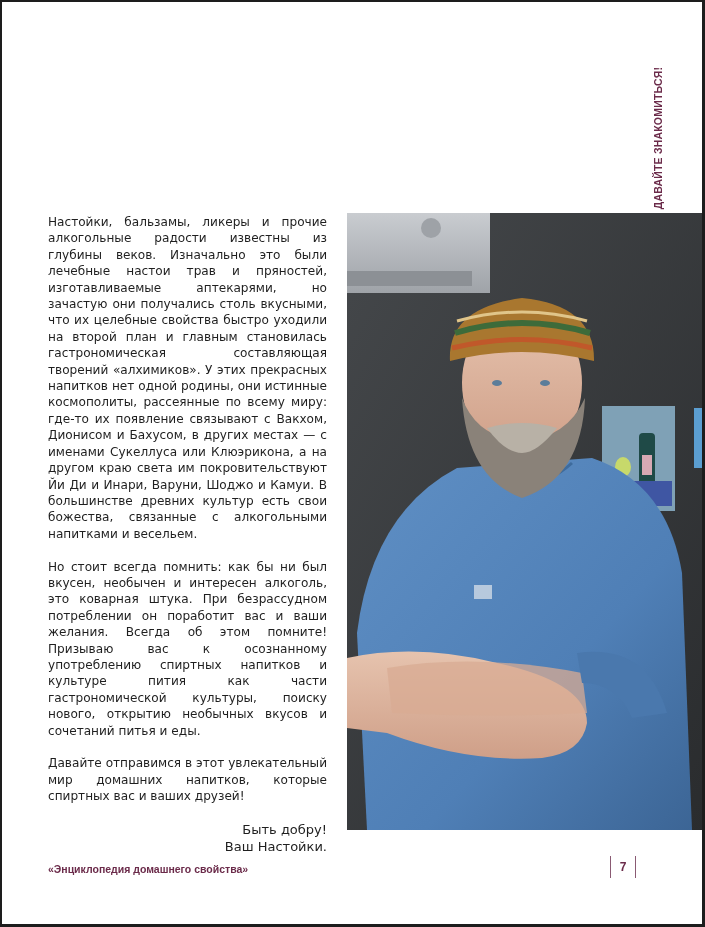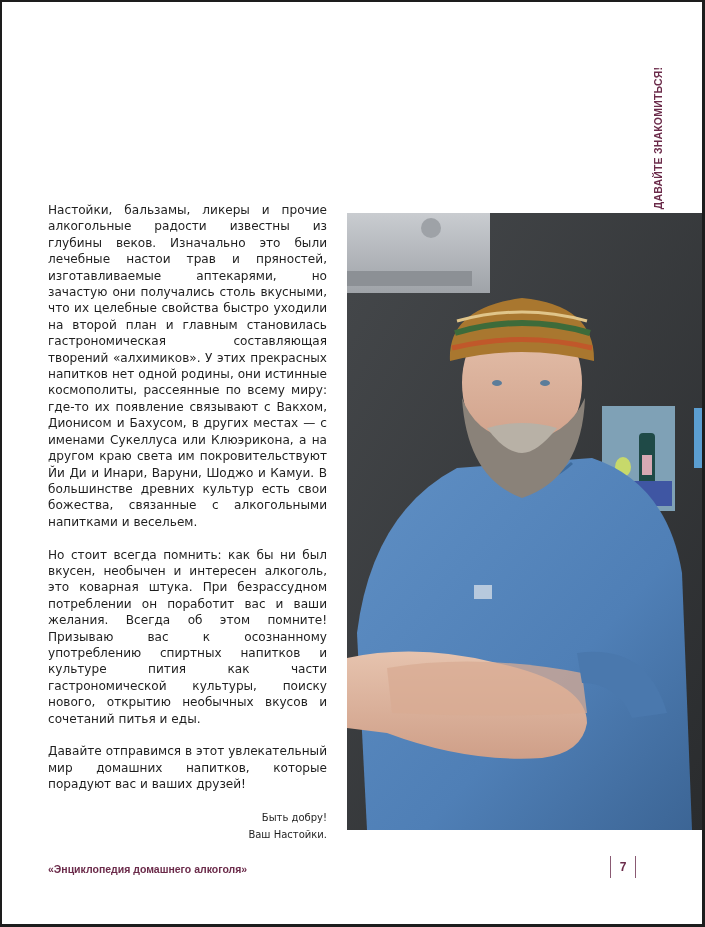--- a/index.html
+++ b/index.html
@@ -13,28 +13,28 @@
   }
   .side-title span {
     position: absolute; left: 50%; top: 50%;
     transform: translate(-50%, -50%) rotate(-90deg);
     white-space: nowrap;
     font-family: "Liberation Sans", sans-serif;
     font-weight: bold; font-size: 10.5px; letter-spacing: 0.2px;
     color: #6b2b4a;
   }
   .body-text {
-    position: absolute; left: 46px; top: 200px; width: 279px;
+    position: absolute; left: 46px; top: 212px; width: 279px;
     font-family: "DejaVu Sans", sans-serif;
     font-size: 12.1px; line-height: 16.4px; color: #1f1f1f;
     text-align: justify; hyphens: manual;
   }
   .body-text p { margin-bottom: 16.4px; }
   .body-text p:last-of-type { margin-bottom: 16px; }
-  .signature { text-align: right; font-family: "DejaVu Sans", sans-serif; font-size: 10px; line-height: 17px; color: #1f1f1f; }
+  .signature { text-align: right; font-family: "DejaVu Sans", sans-serif; font-size: 13px; line-height: 17px; color: #1f1f1f; }
   .photo {
     position: absolute; left: 345px; top: 211px; width: 357px; height: 617px;
     overflow: hidden; background: #3a3d40;
   }
   .photo svg { display: block; width: 100%; height: 100%; }
   .footer-title {
     position: absolute; left: 46px; top: 861px;
     font-family: "Liberation Sans", sans-serif; font-weight: bold;
     font-size: 10.5px; color: #6b2b4a;
   }
@@ -53,21 +53,21 @@
 
 <div class="page">
 
   <div class="side-title">
     <span>ДАВАЙТЕ ЗНАКОМИТЬСЯ!</span>
   </div>
 
   <div class="body-text">
     <p>Настойки, бальзамы, ликеры и прочие алкогольные радости известны из глубины веков. Изначально это были лечебные настои трав и пряностей, изготавливаемые аптекарями, но зачастую они получались столь вкусными, что их целебные свойства быстро уходили на второй план и главным становилась гастрономическая составляющая творений «алхимиков». У этих прекрасных напитков нет одной родины, они истинные космополиты, рассеянные по всему миру: где-то их появление связывают с Вакхом, Дионисом и Бахусом, в других местах — с именами Сукеллуса или Клюэрикона, а на другом краю света им покровительствуют Йи Ди и Инари, Варуни, Шоджо и Камуи. В большинстве древних культур есть свои божества, связанные с алкогольными напитками и весельем.</p>
     <p>Но стоит всегда помнить: как бы ни был вкусен, необычен и интересен алкоголь, это коварная штука. При безрассудном потреблении он поработит вас и ваши желания. Всегда об этом помните! Призываю вас к осознанному употреблению спиртных напитков и культуре пития как части гастрономической культуры, поиску нового, открытию необычных вкусов и сочетаний питья и еды.</p>
-    <p>Давайте отправимся в этот увлекательный мир домашних напитков, которые порадуют вас и ваших друзей!</p>
+    <p>Давайте отправимся в этот увлекательный мир домашних напитков, которые спиртных вас и ваших друзей!</p>
     <div class="signature">
       <div>Быть добру!</div>
       <div>Ваш Настойки.</div>
     </div>
   </div>
 
   <div class="photo">
     <svg viewBox="0 0 357 617" preserveAspectRatio="none">
       <defs>
         <linearGradient id="bg" x1="0" y1="0" x2="1" y2="1">
@@ -124,19 +124,19 @@
         <path d="M103 148 Q100 95 175 85 Q248 92 247 148 Q175 130 103 148 Z" fill="#a9772f"></path>
         <path d="M108 120 Q175 100 243 120" stroke="#3d6b3a" stroke-width="6" fill="none"></path>
         <path d="M105 135 Q175 118 245 135" stroke="#c0582a" stroke-width="5" fill="none"></path>
         <path d="M110 108 Q175 90 240 108" stroke="#e0c58a" stroke-width="3" fill="none"></path>
       </g>
 
       <rect x="127" y="372" width="18" height="14" fill="#cfd9e6" opacity="0.8"></rect>
     </svg>
   </div>
 
-  <div class="footer-title">«Энциклопедия домашнего алкоголя»</div>
+  <div class="footer-title">«Энциклопедия домашнего свойства»</div>
 
   <div class="page-num-wrap">
     <span class="page-num">7</span>
   </div>
 
 </div>
 
 </body></html>

